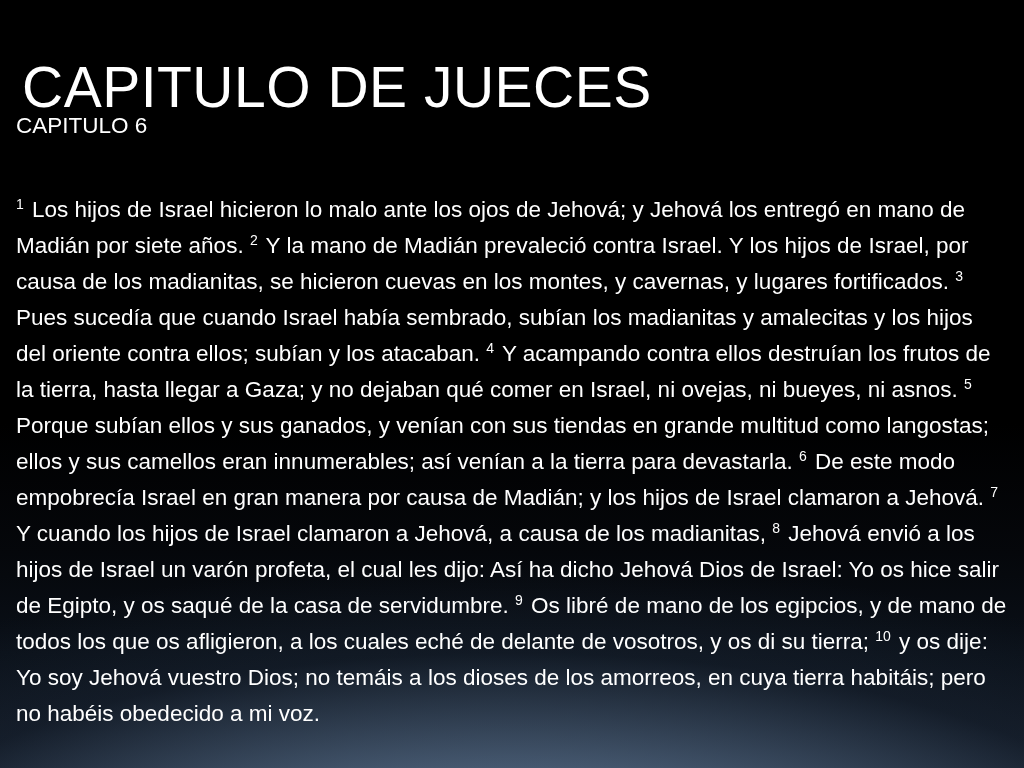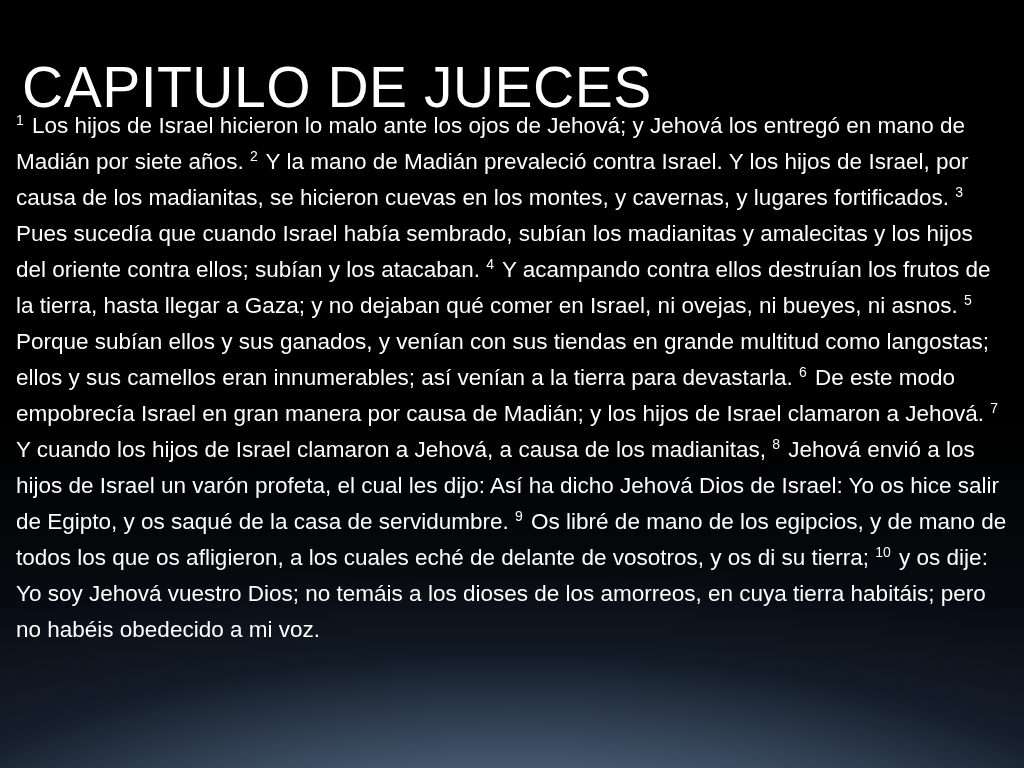--- a/index.html
+++ b/index.html
@@ -46,35 +46,37 @@
     text-align: left;
   }
   .chapter-label {
     display: block;
     margin-bottom: 0px;
     font-size: 22.5px;
     line-height: 36px;
   }
   .verses {
     display: block;
+    margin-top: 48px;
   }
   .verse-num {
     font-size: 14px;
     vertical-align: super;
     line-height: 0;
     padding-right: 2px;
   }
   .verse-text {
     
   }
 </style>
 </head>
 <body>
 
 <div class="slide">
 
   <h1 class="title">CAPITULO DE JUECES</h1>
 
   <div class="body-block">
+    <span class="chapter-label">CAPITULO 6</span>
     <span class="verses"><span class="verse-num">1</span><span class="verse-text"> Los hijos de Israel hicieron lo malo ante los ojos de Jehová; y Jehová los entregó en mano de Madián por siete años. </span><span class="verse-num">2</span><span class="verse-text"> Y la mano de Madián prevaleció contra Israel. Y los hijos de Israel, por causa de los madianitas, se hicieron cuevas en los montes, y cavernas, y lugares fortificados. </span><span class="verse-num">3</span><span class="verse-text"> Pues sucedía que cuando Israel había sembrado, subían los madianitas y amalecitas y los hijos del oriente contra ellos; subían y los atacaban. </span><span class="verse-num">4</span><span class="verse-text"> Y acampando contra ellos destruían los frutos de la tierra, hasta llegar a Gaza; y no dejaban qué comer en Israel, ni ovejas, ni bueyes, ni asnos. </span><span class="verse-num">5</span><span class="verse-text"> Porque subían ellos y sus ganados, y venían con sus tiendas en grande multitud como langostas; ellos y sus camellos eran innumerables; así venían a la tierra para devastarla. </span><span class="verse-num">6</span><span class="verse-text"> De este modo empobrecía Israel en gran manera por causa de Madián; y los hijos de Israel clamaron a Jehová. </span><span class="verse-num">7</span><span class="verse-text"> Y cuando los hijos de Israel clamaron a Jehová, a causa de los madianitas, </span><span class="verse-num">8</span><span class="verse-text"> Jehová envió a los hijos de Israel un varón profeta, el cual les dijo: Así ha dicho Jehová Dios de Israel: Yo os hice salir de Egipto, y os saqué de la casa de servidumbre. </span><span class="verse-num">9</span><span class="verse-text"> Os libré de mano de los egipcios, y de mano de todos los que os afligieron, a los cuales eché de delante de vosotros, y os di su tierra; </span><span class="verse-num">10</span><span class="verse-text"> y os dije: Yo soy Jehová vuestro Dios; no temáis a los dioses de los amorreos, en cuya tierra habitáis; pero no habéis obedecido a mi voz.</span></span>
   </div>
 
 </div>
 
 </body></html>

